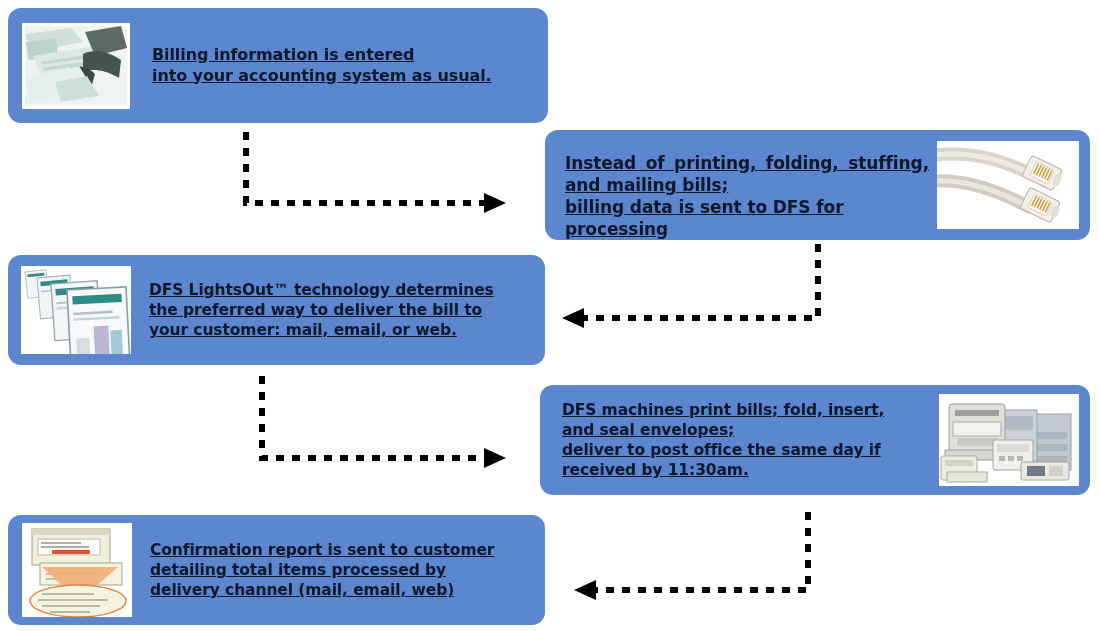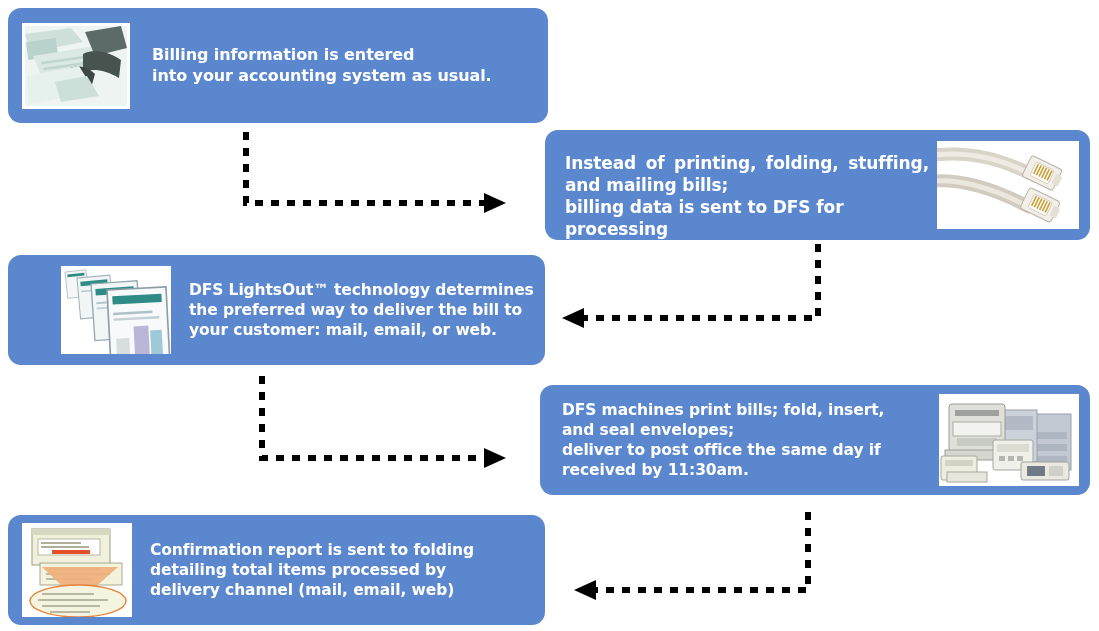--- a/index.html
+++ b/index.html
@@ -37,39 +37,40 @@
 
   .thumb {
     flex: 0 0 auto;
     background: #ffffff;
     position: relative;
     overflow: hidden;
   }
 
   .box-text {
     flex: 1 1 auto;
-    color: #ffffff;
+    color: #0f172a;
     font-weight: bold;
     font-size: 15.5px;
     line-height: 1.30;
     letter-spacing: -0.1px;
     white-space: pre-line;
+    text-decoration: underline;
   }
 
   
   #box1 { left: 8px;   top: 8px;   width: 540px; height: 115px; }
   #box1 .thumb { width: 108px; height: 86px; margin-left: 14px; }
   #box1 .box-text { margin-left: 22px; font-size: 16px; }
 
   #box2 { left: 545px; top: 130px; width: 545px; height: 110px; }
   #box2 .thumb { width: 142px; height: 88px; margin-right: 11px; }
   #box2 .box-text { margin-left: 20px; margin-right: 8px; font-size: 17px; }
   #box2 .justify-line { display: block; text-align: justify; text-align-last: justify; }
 
-  #box3 { left: 8px;   top: 255px; width: 537px; height: 110px; padding-left: 40px; }
+  #box3 { left: 8px;   top: 255px; width: 537px; height: 110px; }
   #box3 .thumb { width: 110px; height: 88px; margin-left: 13px; }
   #box3 .box-text { margin-left: 18px; font-size: 15.5px; }
 
   #box4 { left: 540px; top: 385px; width: 550px; height: 110px; }
   #box4 .thumb { width: 140px; height: 92px; margin-right: 11px; }
   #box4 .box-text { margin-left: 22px; font-size: 15.5px; }
 
   #box5 { left: 8px;   top: 515px; width: 537px; height: 110px; }
   #box5 .thumb { width: 110px; height: 94px; margin-left: 14px; }
   #box5 .box-text { margin-left: 18px; font-size: 15.5px; }
@@ -260,21 +261,21 @@
 
         <ellipse cx="56" cy="78" rx="48" ry="16" fill="#f4f4e0" stroke="#e4823a" stroke-width="1.4"></ellipse>
         <g fill="#b9b9a2">
           <rect x="20" y="70" width="52" height="2"></rect>
           <rect x="16" y="76" width="70" height="2"></rect>
           <rect x="20" y="82" width="58" height="2"></rect>
           <rect x="28" y="88" width="40" height="2"></rect>
         </g>
       </svg>
     </div>
-    <div class="box-text">Confirmation report is sent to folding
+    <div class="box-text">Confirmation report is sent to customer
 detailing total items processed by
 delivery channel (mail, email, web)</div>
   </div>
 
   <div class="connector" id="conn1">
     <svg width="280" height="95" viewBox="0 0 280 95">
       <path d="M8 4 L8 75 L246 75" stroke="#000000" stroke-width="6" stroke-dasharray="8,8" fill="none" stroke-linecap="butt"></path>
       <path d="M246 65 L268 75 L246 85 Z" fill="#000000"></path>
     </svg>
   </div>

